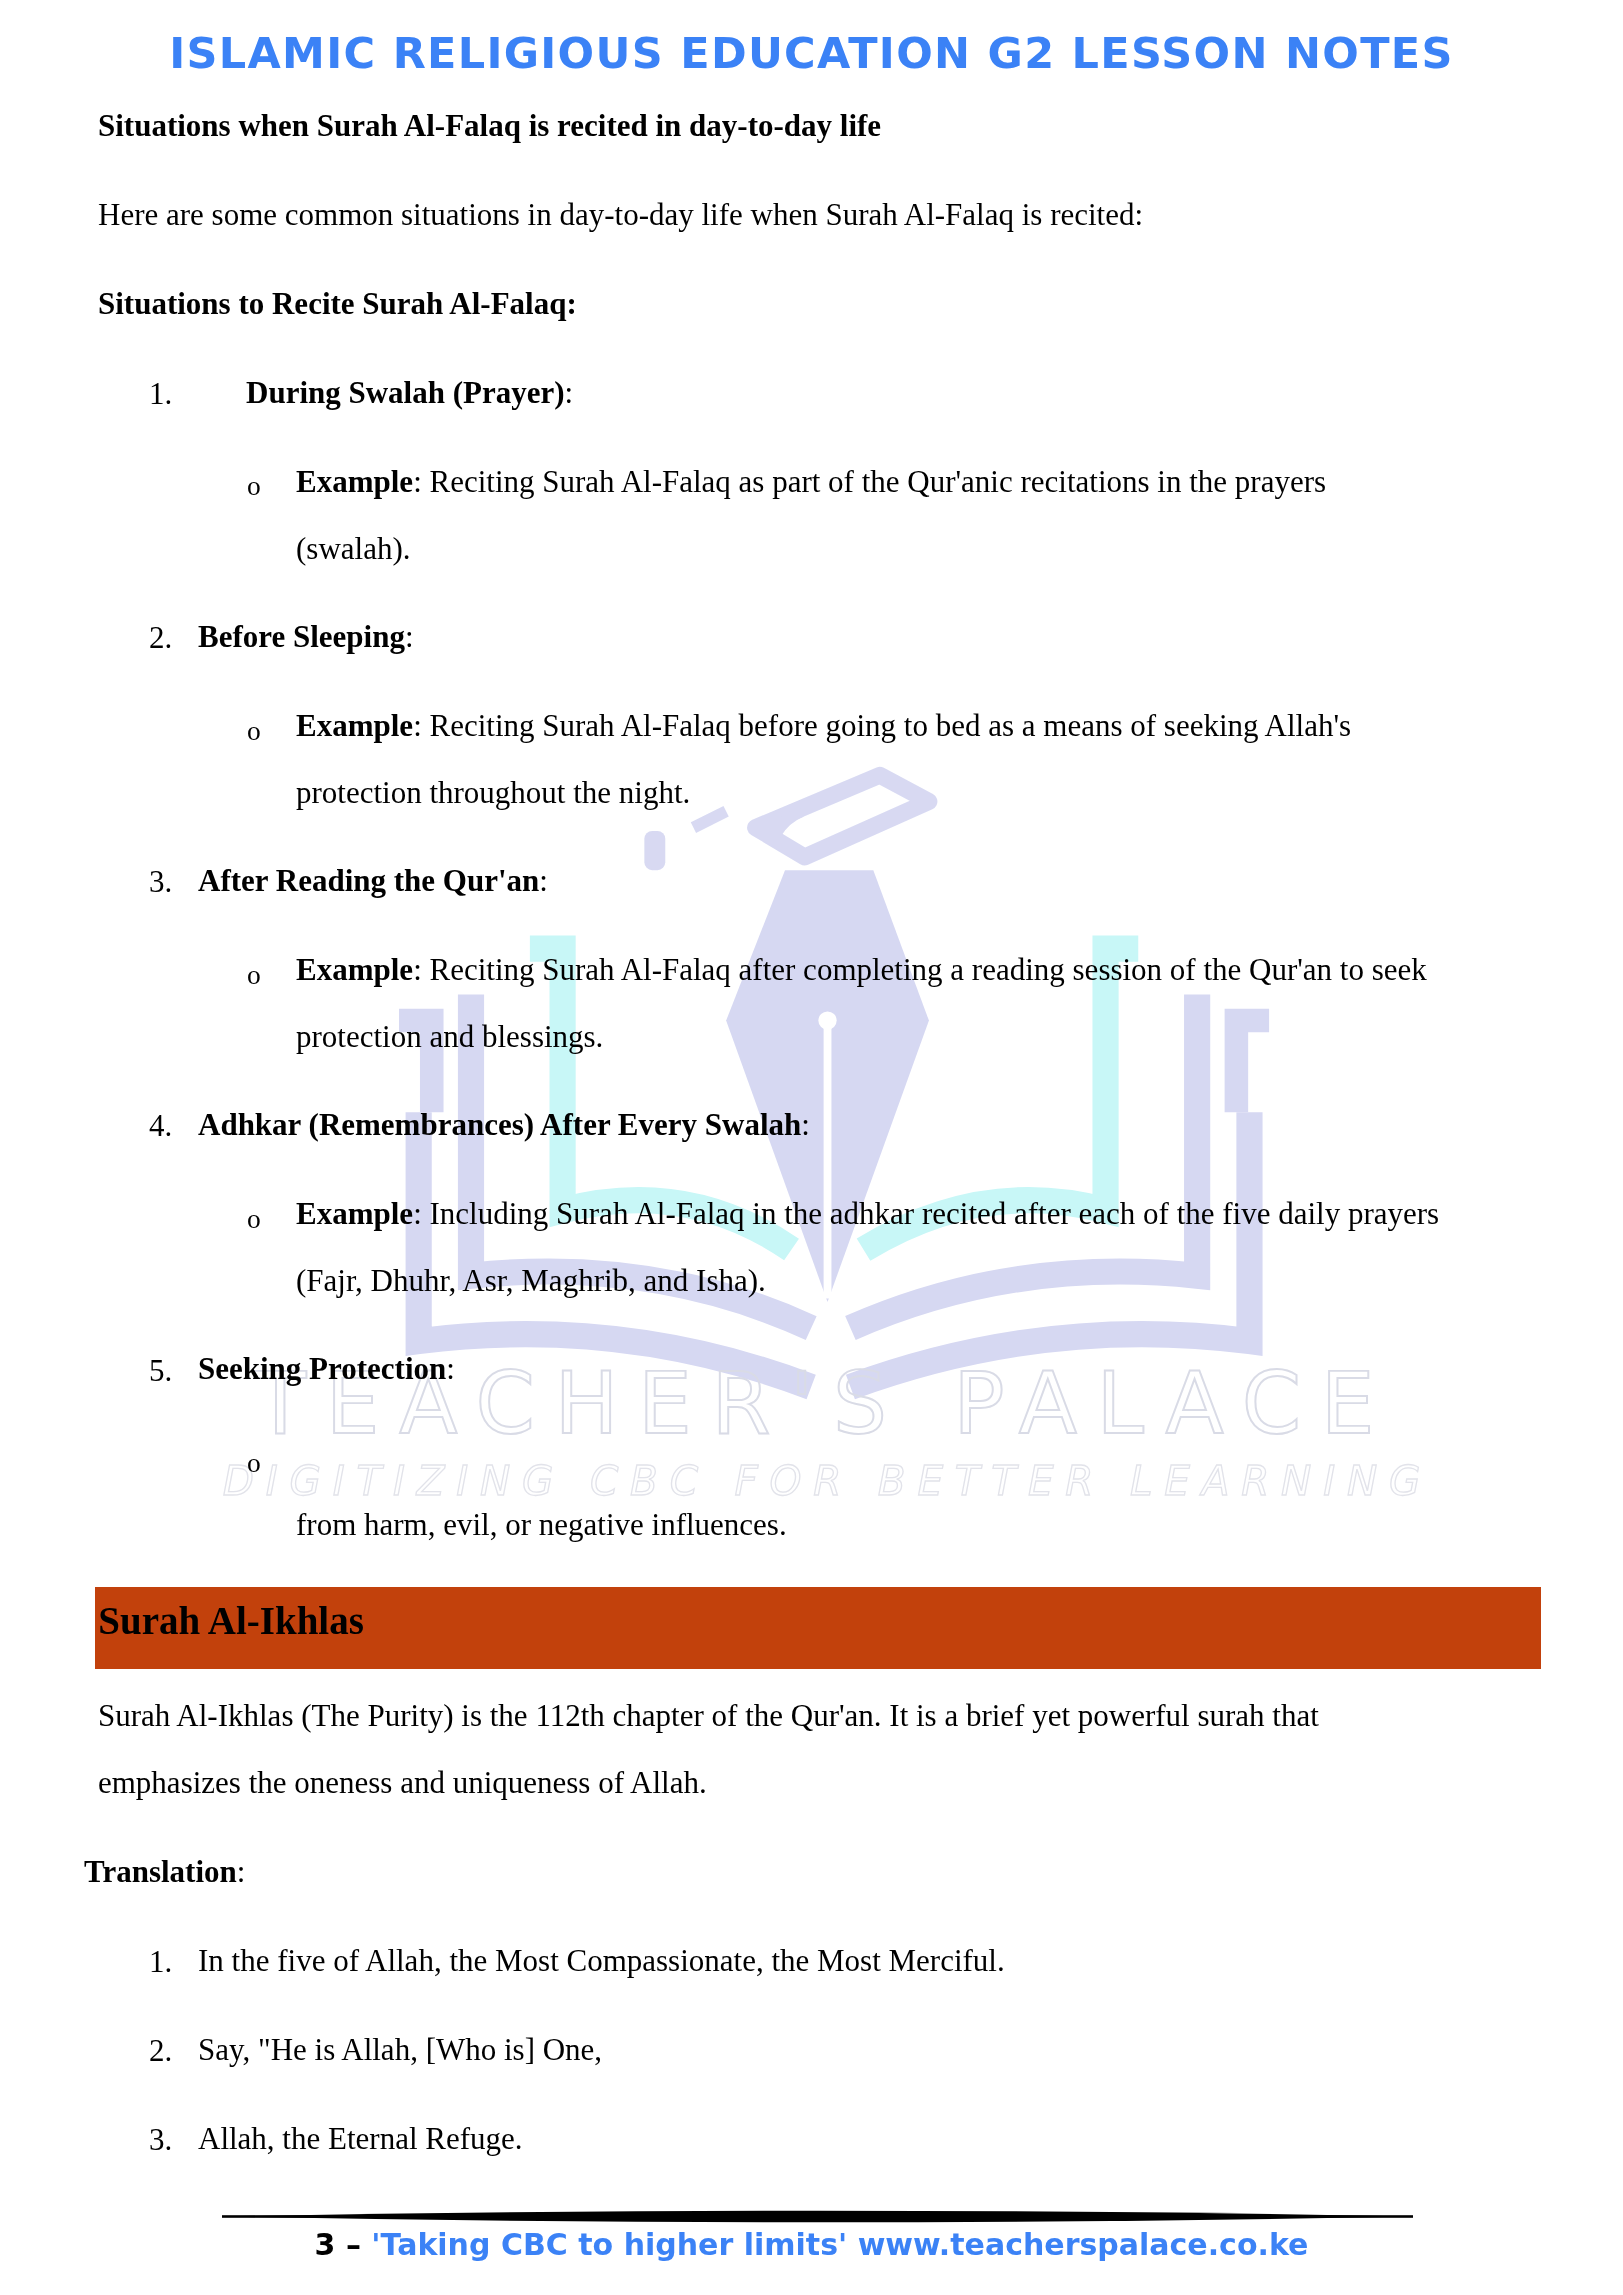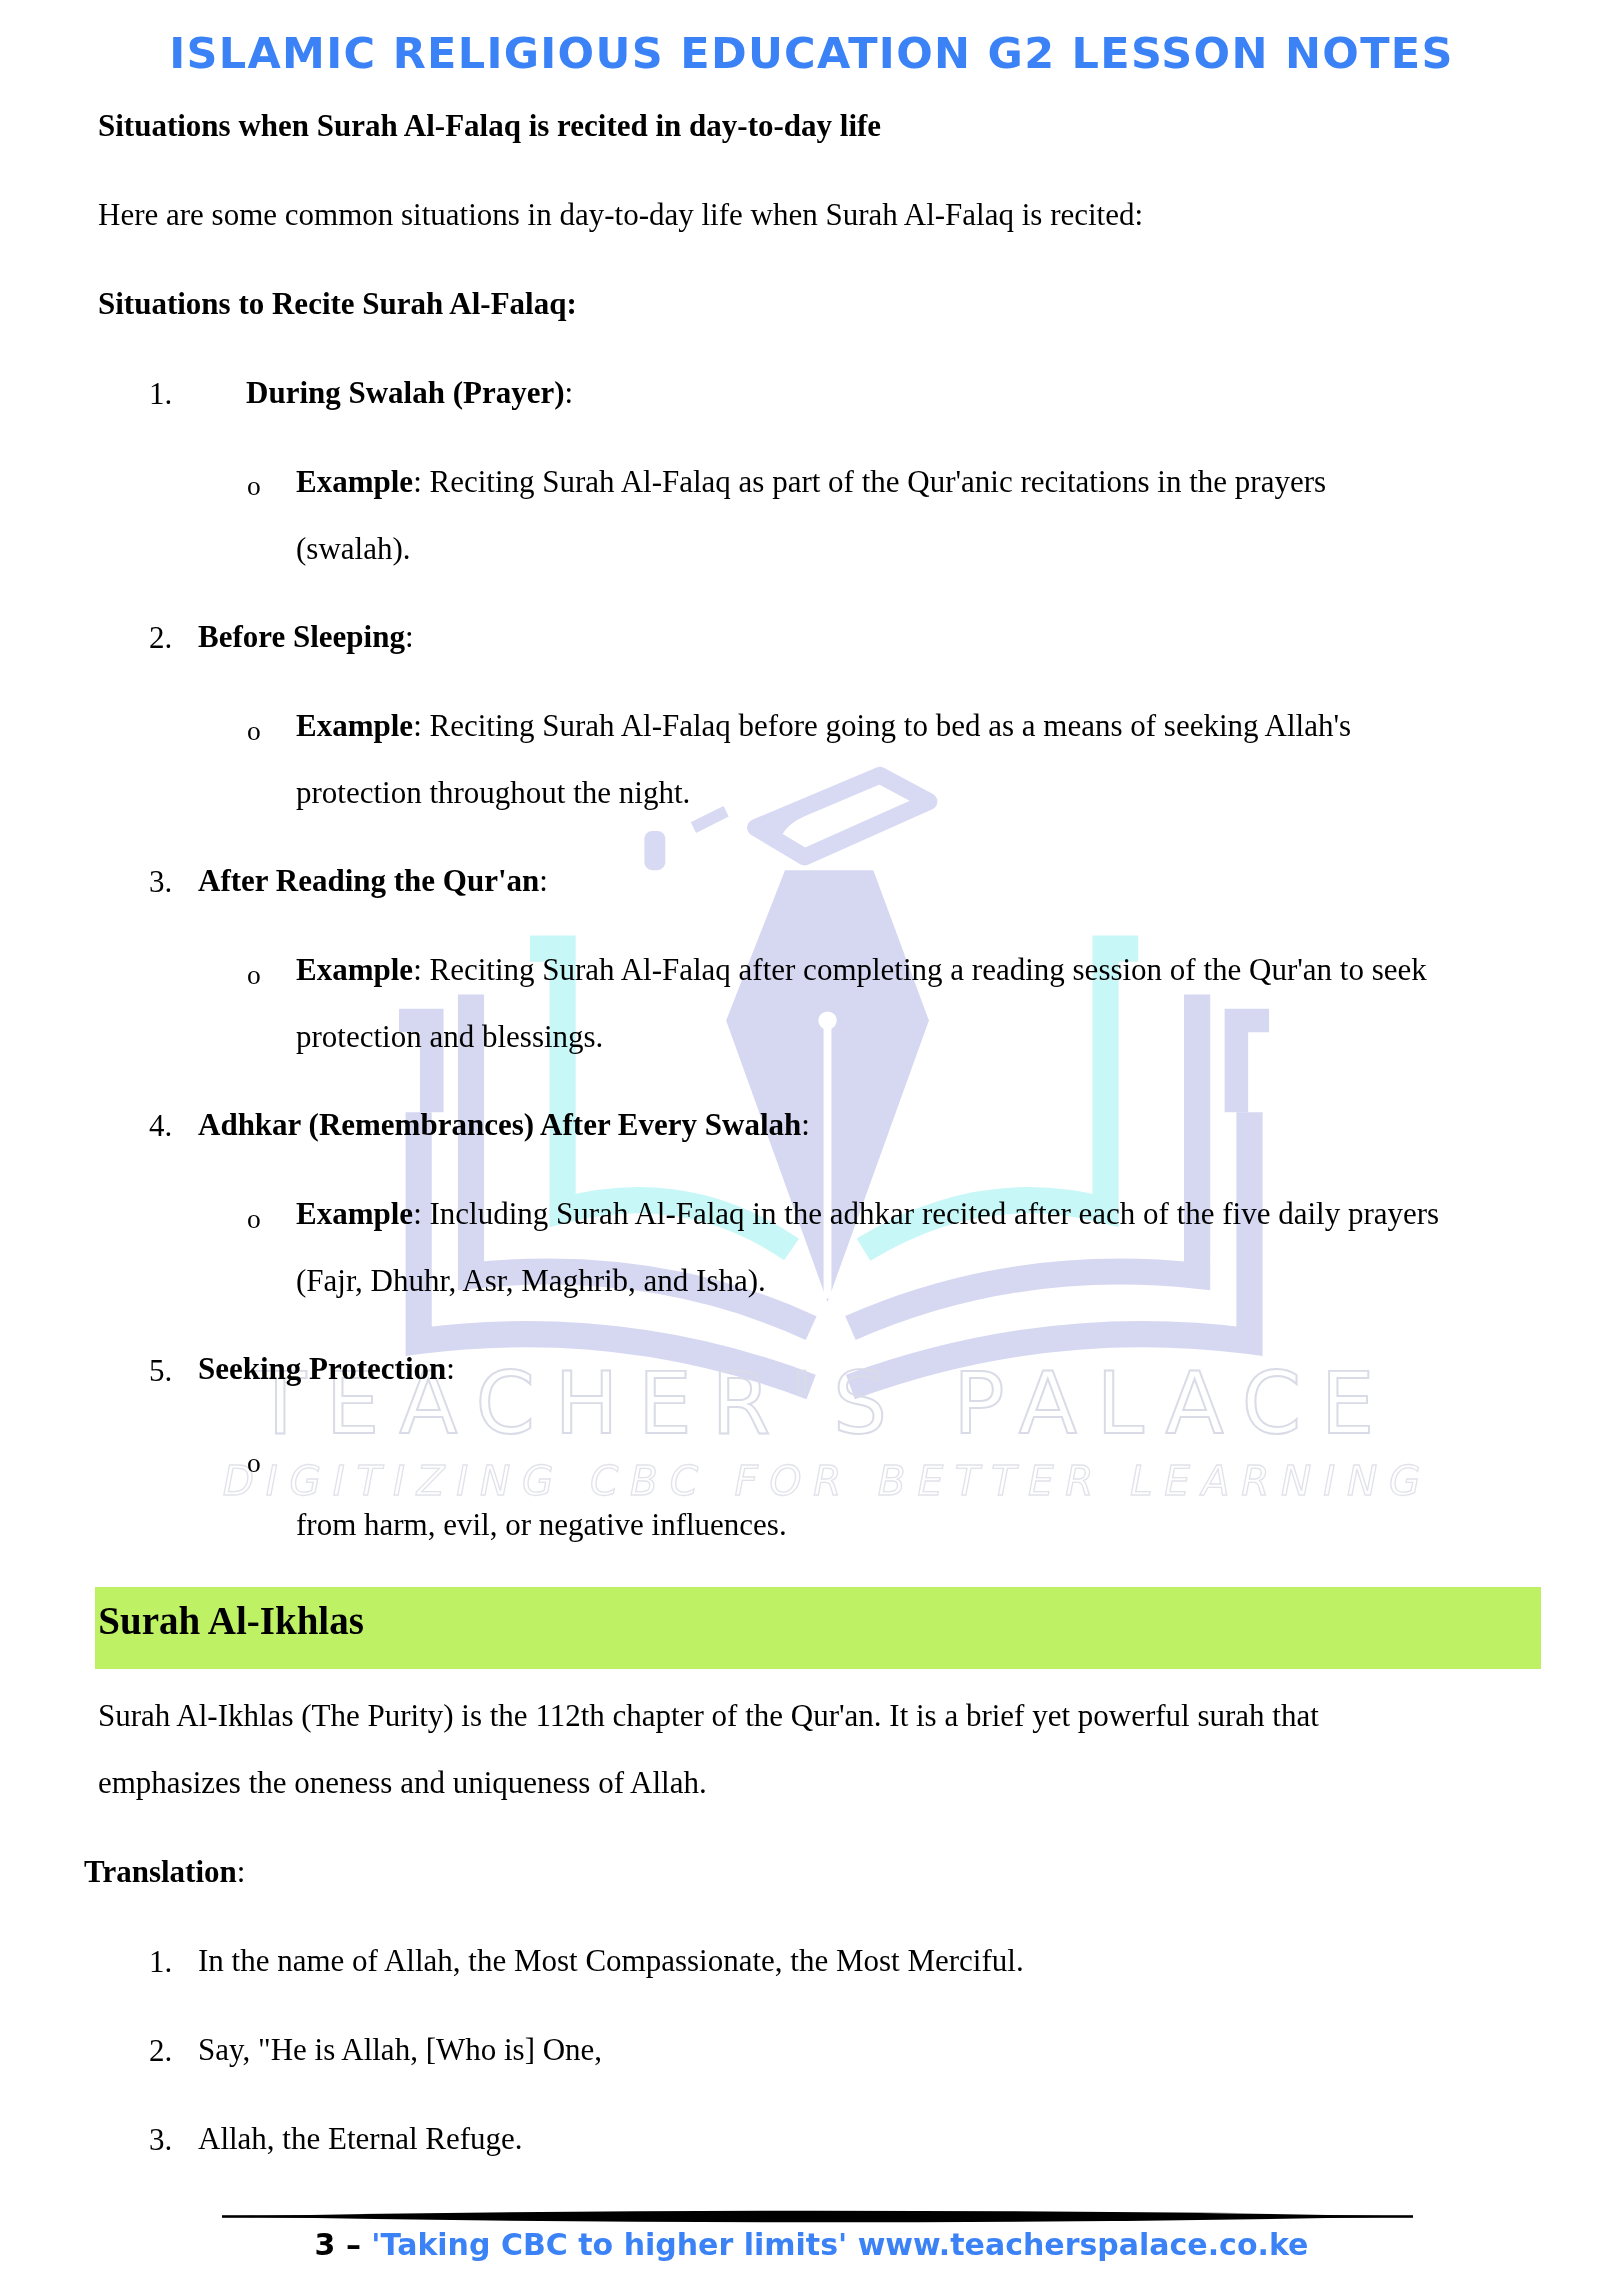--- a/index.html
+++ b/index.html
@@ -13,21 +13,21 @@
     }
 
     .line { position: absolute; font-family: "Liberation Serif", "DejaVu Serif", serif; font-size: 31px; white-space: nowrap; line-height: 1; }
     .bold { font-weight: bold; }
 
     .num { position: absolute; font-family: "Liberation Serif", serif; font-size: 31px; line-height: 1; }
     .bullet { position: absolute; font-family: "Liberation Serif", serif; font-size: 27.5px; line-height: 1; }
 
     .section-band {
       position: absolute; left: 95px; top: 1587px; width: 1446px; height: 82px;
-      background: #bef264;
+      background: #c2410c;
     }
     .section-band .band-title {
       position: absolute; left: 3.3px; top: 14.4px;
       font-family: "Liberation Serif", serif; font-weight: bold; font-size: 39px; line-height: 1;
     }
 
     .watermark { position: absolute; left: 0; top: 0; width: 1623px; height: 2295px; pointer-events: none; }
 
     .footer-rule { position: absolute; left: 222px; top: 2210px; width: 1191px; height: 13px; }
     .footer-text {
@@ -111,21 +111,21 @@
   <div class="section-band">
     <div class="band-title">Surah Al-Ikhlas</div>
   </div>
 
   <div class="line" style="left:98px; top:1700px;">Surah Al-Ikhlas (The Purity) is the 112th chapter of the Qur'an. It is a brief yet powerful surah that</div>
   <div class="line" style="left:98px; top:1767px;">emphasizes the oneness and uniqueness of Allah.</div>
 
   <div class="line" style="left:84px; top:1856px;"><span class="bold">Translation</span><span>:</span></div>
 
   <div class="num" style="left:149px; top:1946px;">1.</div>
-  <div class="line" style="left:198px; top:1945px;">In the name of Allah, the Most Compassionate, the Most Merciful.</div>
+  <div class="line" style="left:198px; top:1945px;">In the five of Allah, the Most Compassionate, the Most Merciful.</div>
 
   <div class="num" style="left:149px; top:2035px;">2.</div>
   <div class="line" style="left:198px; top:2034px;">Say, "He is Allah, [Who is] One,</div>
 
   <div class="num" style="left:149px; top:2124px;">3.</div>
   <div class="line" style="left:198px; top:2123px;">Allah, the Eternal Refuge.</div>
 
   <svg class="footer-rule" viewBox="0 0 1820 20" preserveAspectRatio="none" xmlns="http://www.w3.org/2000/svg">
     <path d="M0,10 Q910,-8 1820,10 Q910,28 0,10 Z" fill="#000"></path>
     <rect x="0" y="8" width="1820" height="4" fill="#000"></rect>

